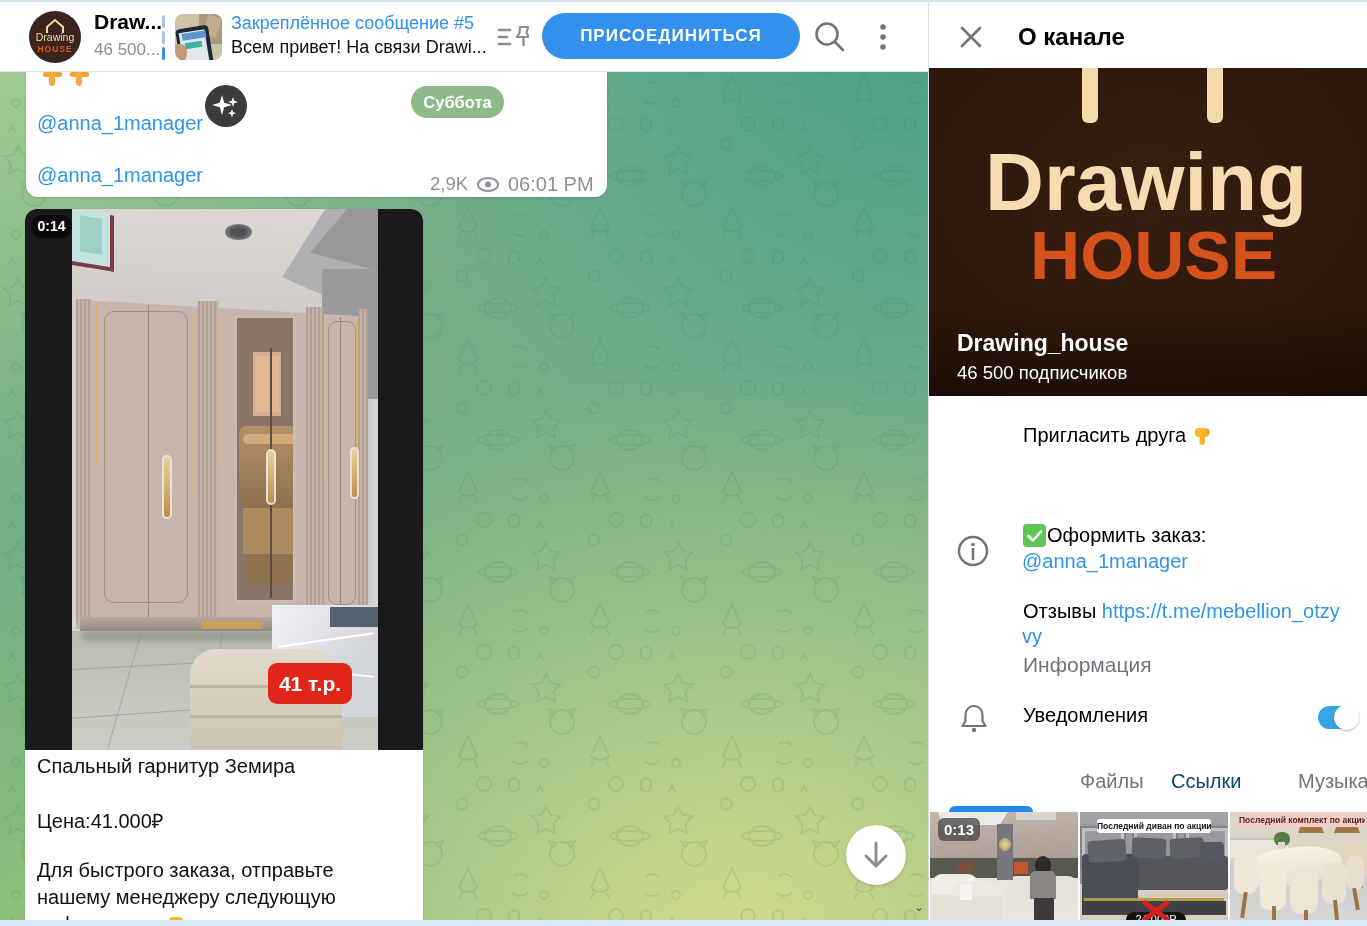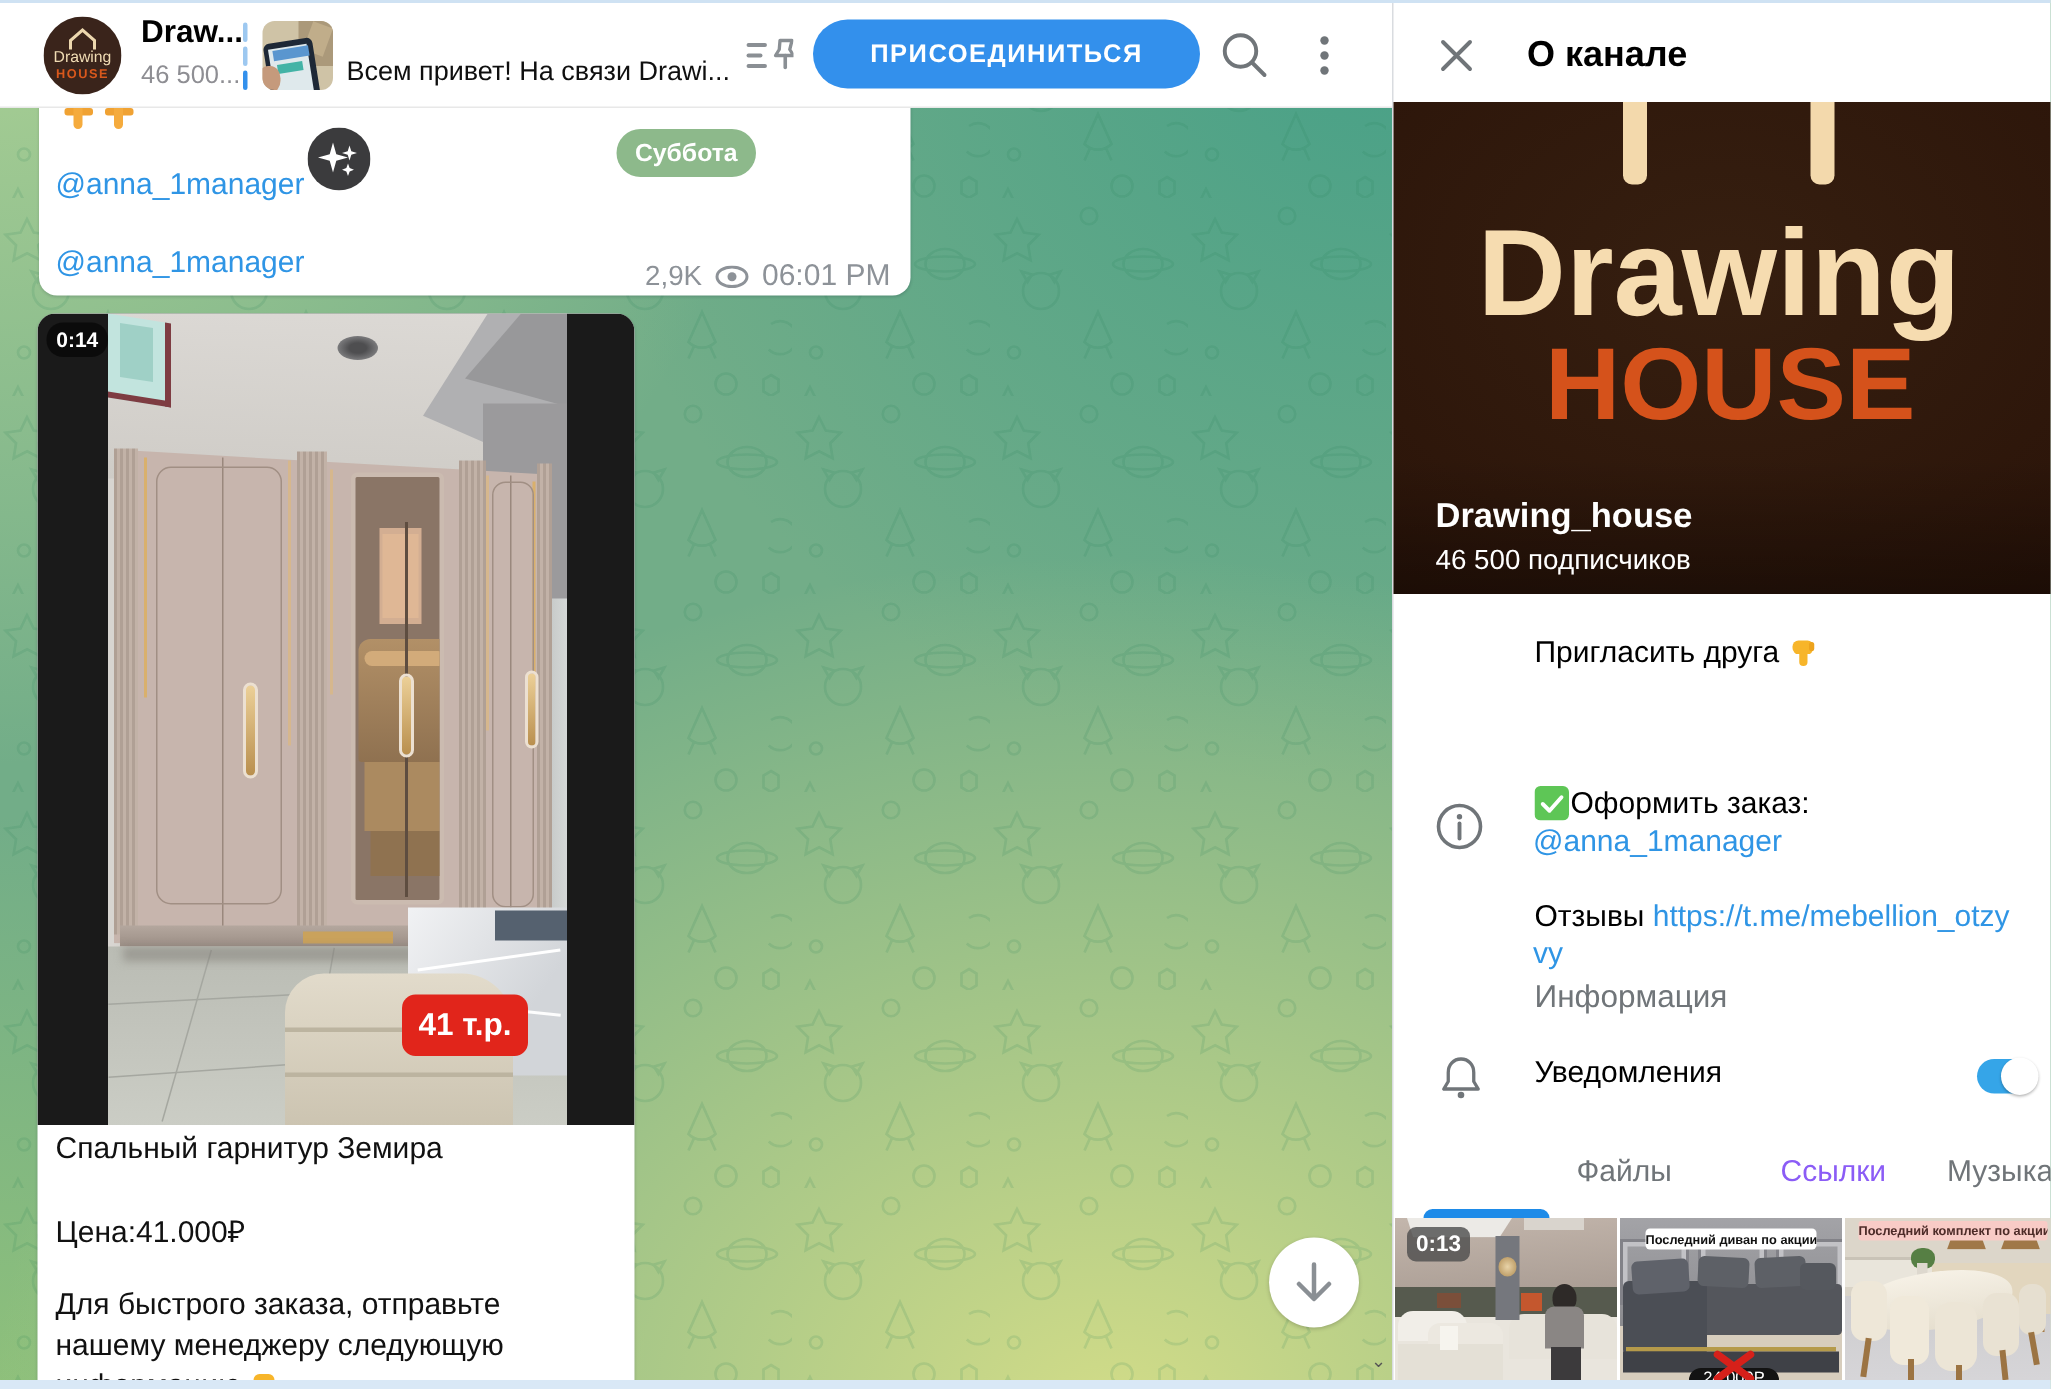--- a/index.html
+++ b/index.html
@@ -201,20 +201,21 @@
     <div class="abs" style="left:175px;top:14px;width:47px;height:46px;border-radius:8px;overflow:hidden;background:#cfc3a6;">
       <div class="abs" style="left:24px;top:0;width:23px;height:30px;background:#ab997a;"></div>
       <div class="abs" style="left:30px;top:2px;width:14px;height:20px;background:#c0ad8a;transform:rotate(20deg);"></div>
       <div class="abs" style="left:3px;top:13px;width:33px;height:40px;background:#1e2836;border-radius:4px;transform:rotate(-9deg);"></div>
       <div class="abs" style="left:6px;top:17px;width:26px;height:32px;background:#dfe9ec;transform:rotate(-9deg);"></div>
       <div class="abs" style="left:7px;top:18px;width:24px;height:7px;background:#5a96cf;transform:rotate(-9deg);"></div>
       <div class="abs" style="left:10px;top:28px;width:17px;height:6px;background:#43b3a6;transform:rotate(-9deg);"></div>
       <div class="abs" style="left:-3px;top:30px;width:15px;height:18px;background:#c59a7c;border-radius:45%;"></div>
     </div>
 
+    <div class="abs" style="left:231px;top:13px;font-size:18px;font-weight:500;color:#3390ec;">Закреплённое сообщение #5</div>
 
     <div class="abs" style="left:231px;top:37px;font-size:18px;color:#0f0f0f;">Всем привет! На связи Drawi...</div>
 
     <svg class="abs" style="left:497px;top:25px" width="32" height="24">
       <g stroke="#8a8f94" stroke-width="2.6" stroke-linecap="round">
         <path d="M2 5 h11"></path>
           <path d="M2 12 h8"></path>
           <path d="M2 19 h11"></path>
       </g>
       <g transform="translate(17,0)">
@@ -295,22 +296,22 @@
       <path d="M14 3 c-5 0 -8.5 4 -8.5 9 v6 l-3 5 h23 l-3 -5 v-6 c0 -5 -3.5 -9 -8.5 -9 z" fill="none" stroke="#707579" stroke-width="2.2" stroke-linejoin="round"></path>
       <circle cx="14" cy="27" r="2.2" fill="#707579"></circle>
     </svg>
 
     <div class="abs" style="left:94px;top:704px;font-size:20px;color:#000;">Уведомления</div>
 
     <div class="abs" style="left:389px;top:706px;width:38px;height:23px;background:#35a5e8;border-radius:12px;"></div>
     <div class="abs" style="left:405px;top:705px;width:25px;height:25px;background:#fff;border-radius:50%;box-shadow:0 1px 2px rgba(0,0,0,0.3);"></div>
 
     <div class="abs" style="left:33px;top:770px;font-size:20px;font-weight:500;color:#2f91e8;margin-top:39px;">Медиа</div>
-    <div class="abs" style="left:122px;top:770px;font-size:20px;font-weight:500;color:#707579;">Файлы</div>
-    <div class="abs" style="left:258px;top:770px;font-size:20px;font-weight:500;color:#8b5cf6;">Ссылки</div>
+    <div class="abs" style="left:151px;top:770px;font-size:20px;font-weight:500;color:#707579;">Файлы</div>
+    <div class="abs" style="left:242px;top:770px;font-size:20px;font-weight:500;color:#0c4a6e;">Ссылки</div>
     <div class="abs" style="left:369px;top:770px;font-size:20px;font-weight:500;color:#707579;">Музыка</div>
 
     <div class="abs" style="left:20px;top:806px;width:84px;height:8px;background:#1e8be8;border-radius:6px 6px 0 0;"></div>
 
     <div class="abs" style="left:1px;top:812px;width:148px;height:108px;overflow:hidden;background:#b7aaa1;">
       <div class="abs" style="left:0;top:0;width:148px;height:50px;background:linear-gradient(175deg,#c3b6ac,#a99c93);"></div>
       <div class="abs" style="left:8px;top:0;width:70px;height:13px;background:#eceae6;clip-path:polygon(0 0,100% 0,88% 100%,6% 100%);"></div>
       <div class="abs" style="left:86px;top:0;width:40px;height:8px;background:#d9d4cd;"></div>
       <div class="abs" style="left:0;top:46px;width:148px;height:22px;background:#565a4e;"></div>
       <div class="abs" style="left:28px;top:50px;width:16px;height:10px;background:#7b4f3a;"></div>

